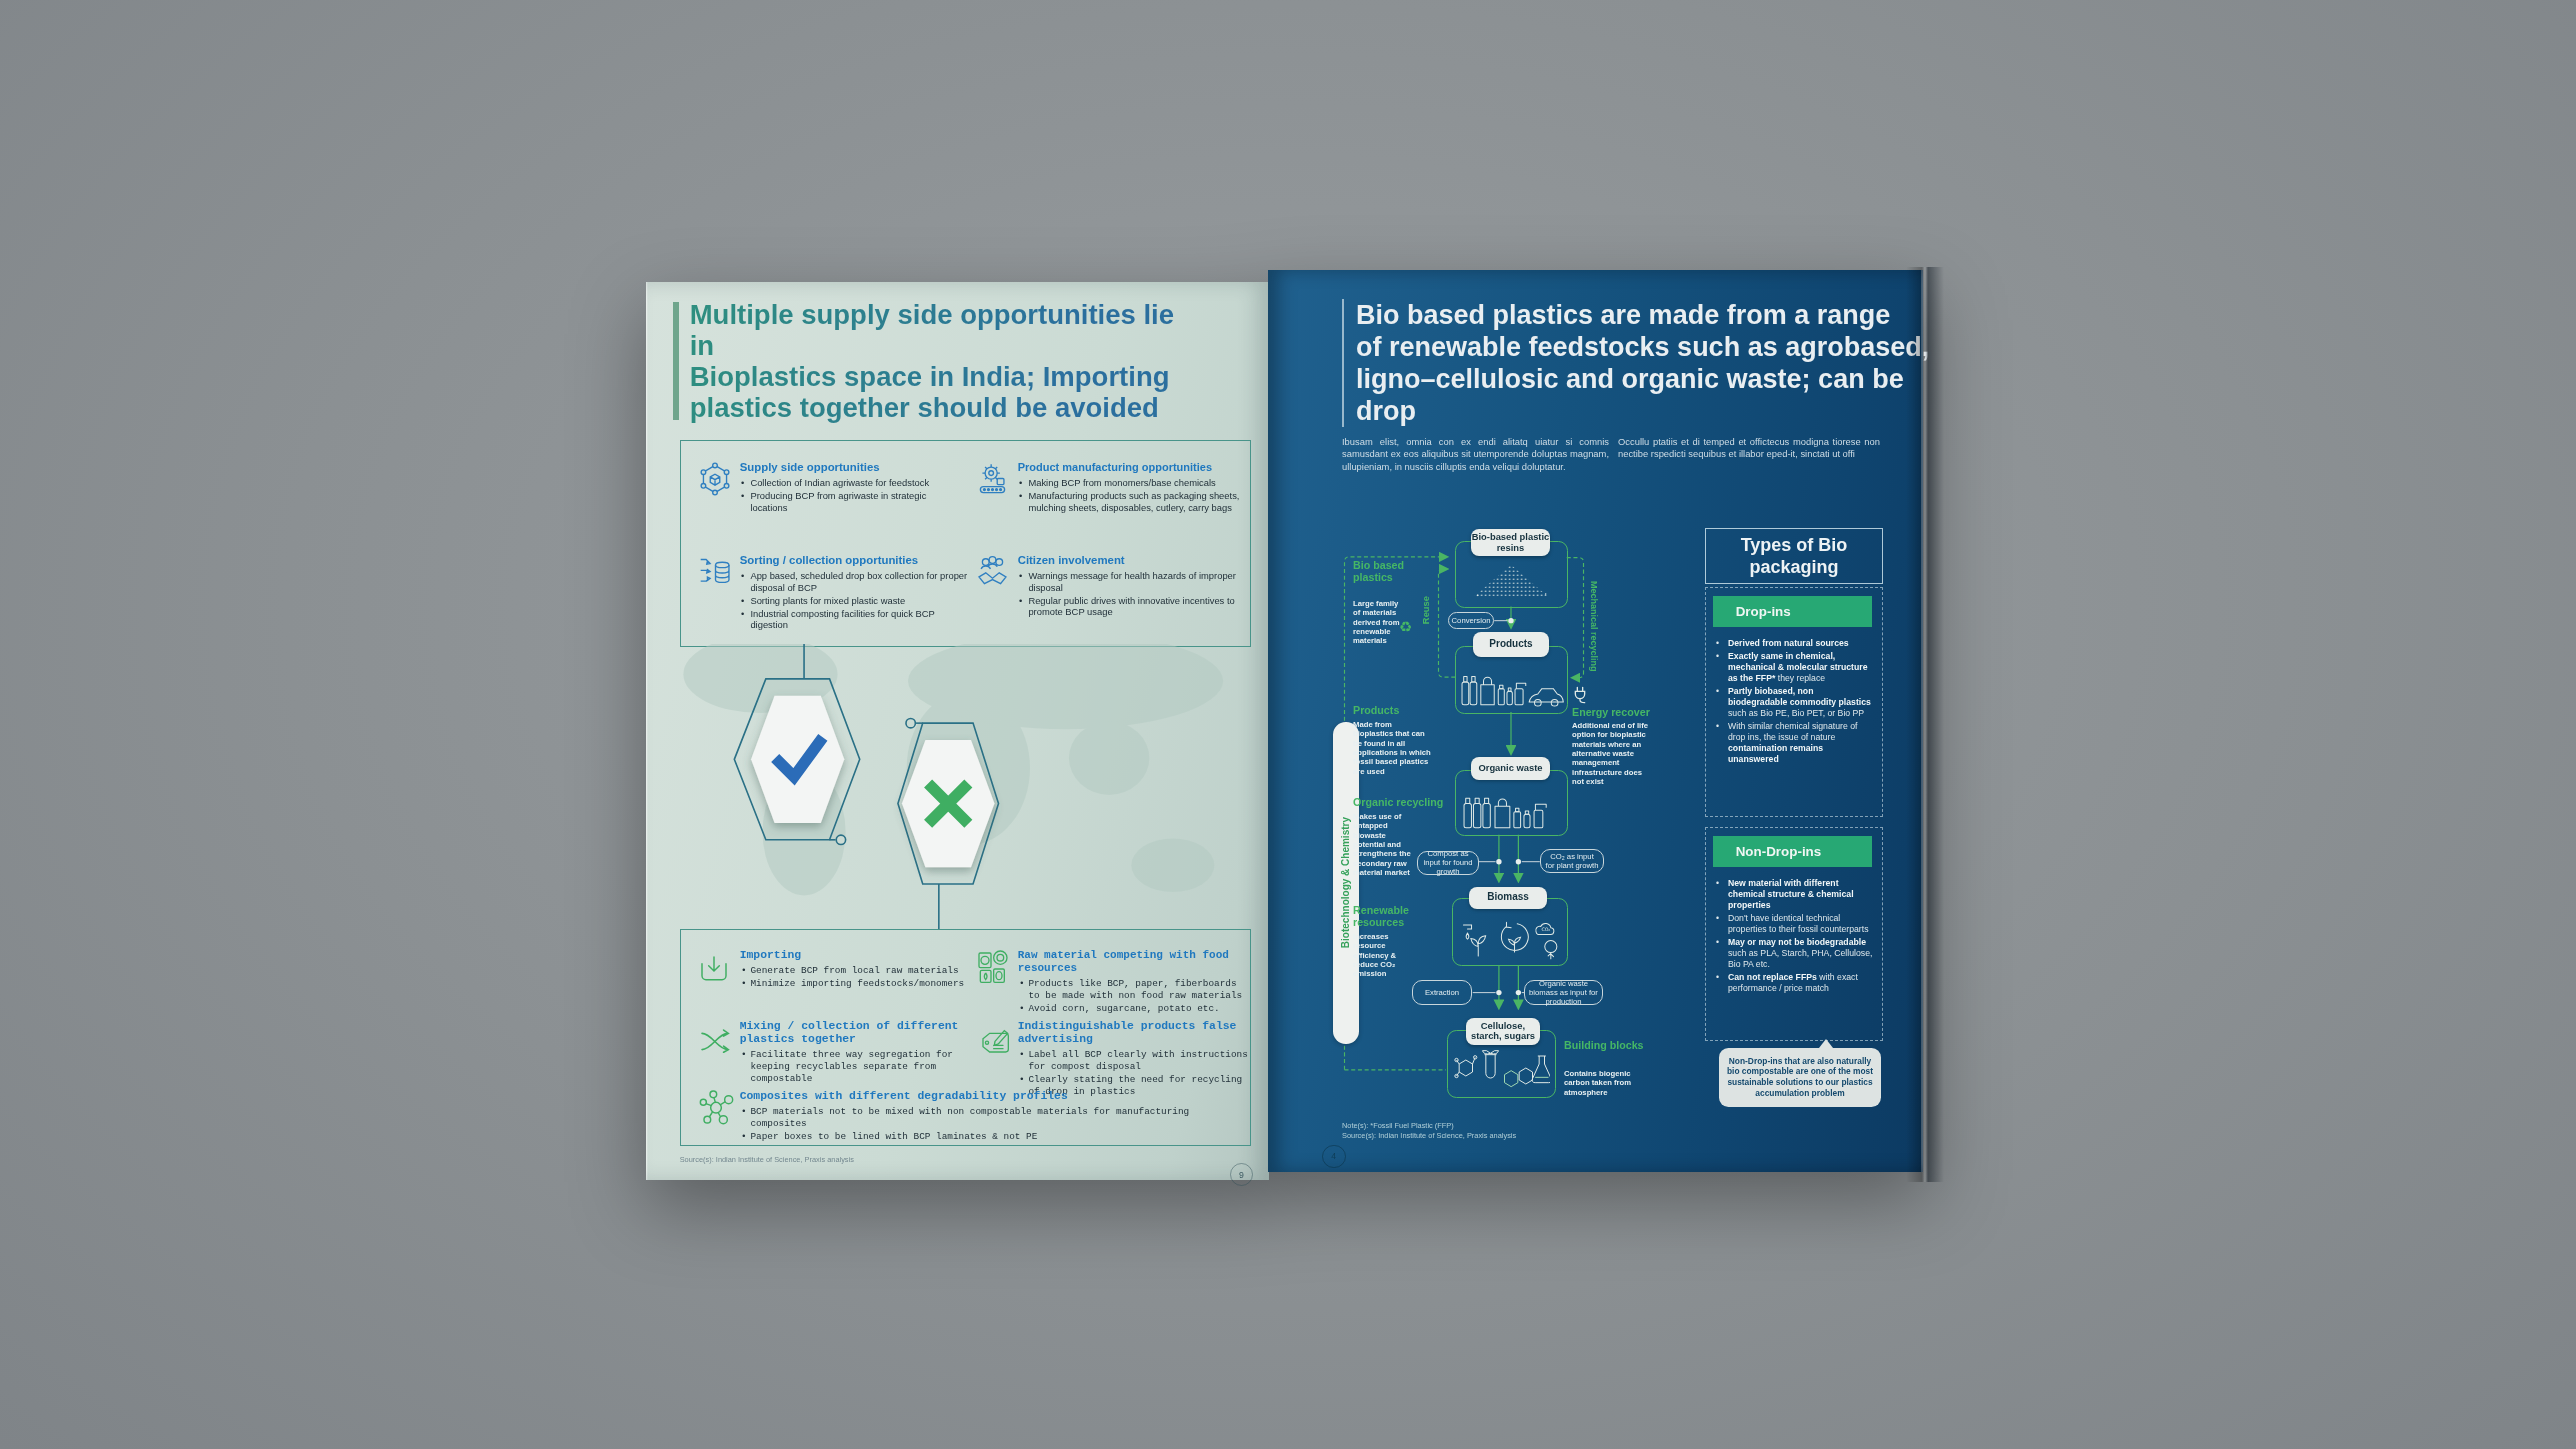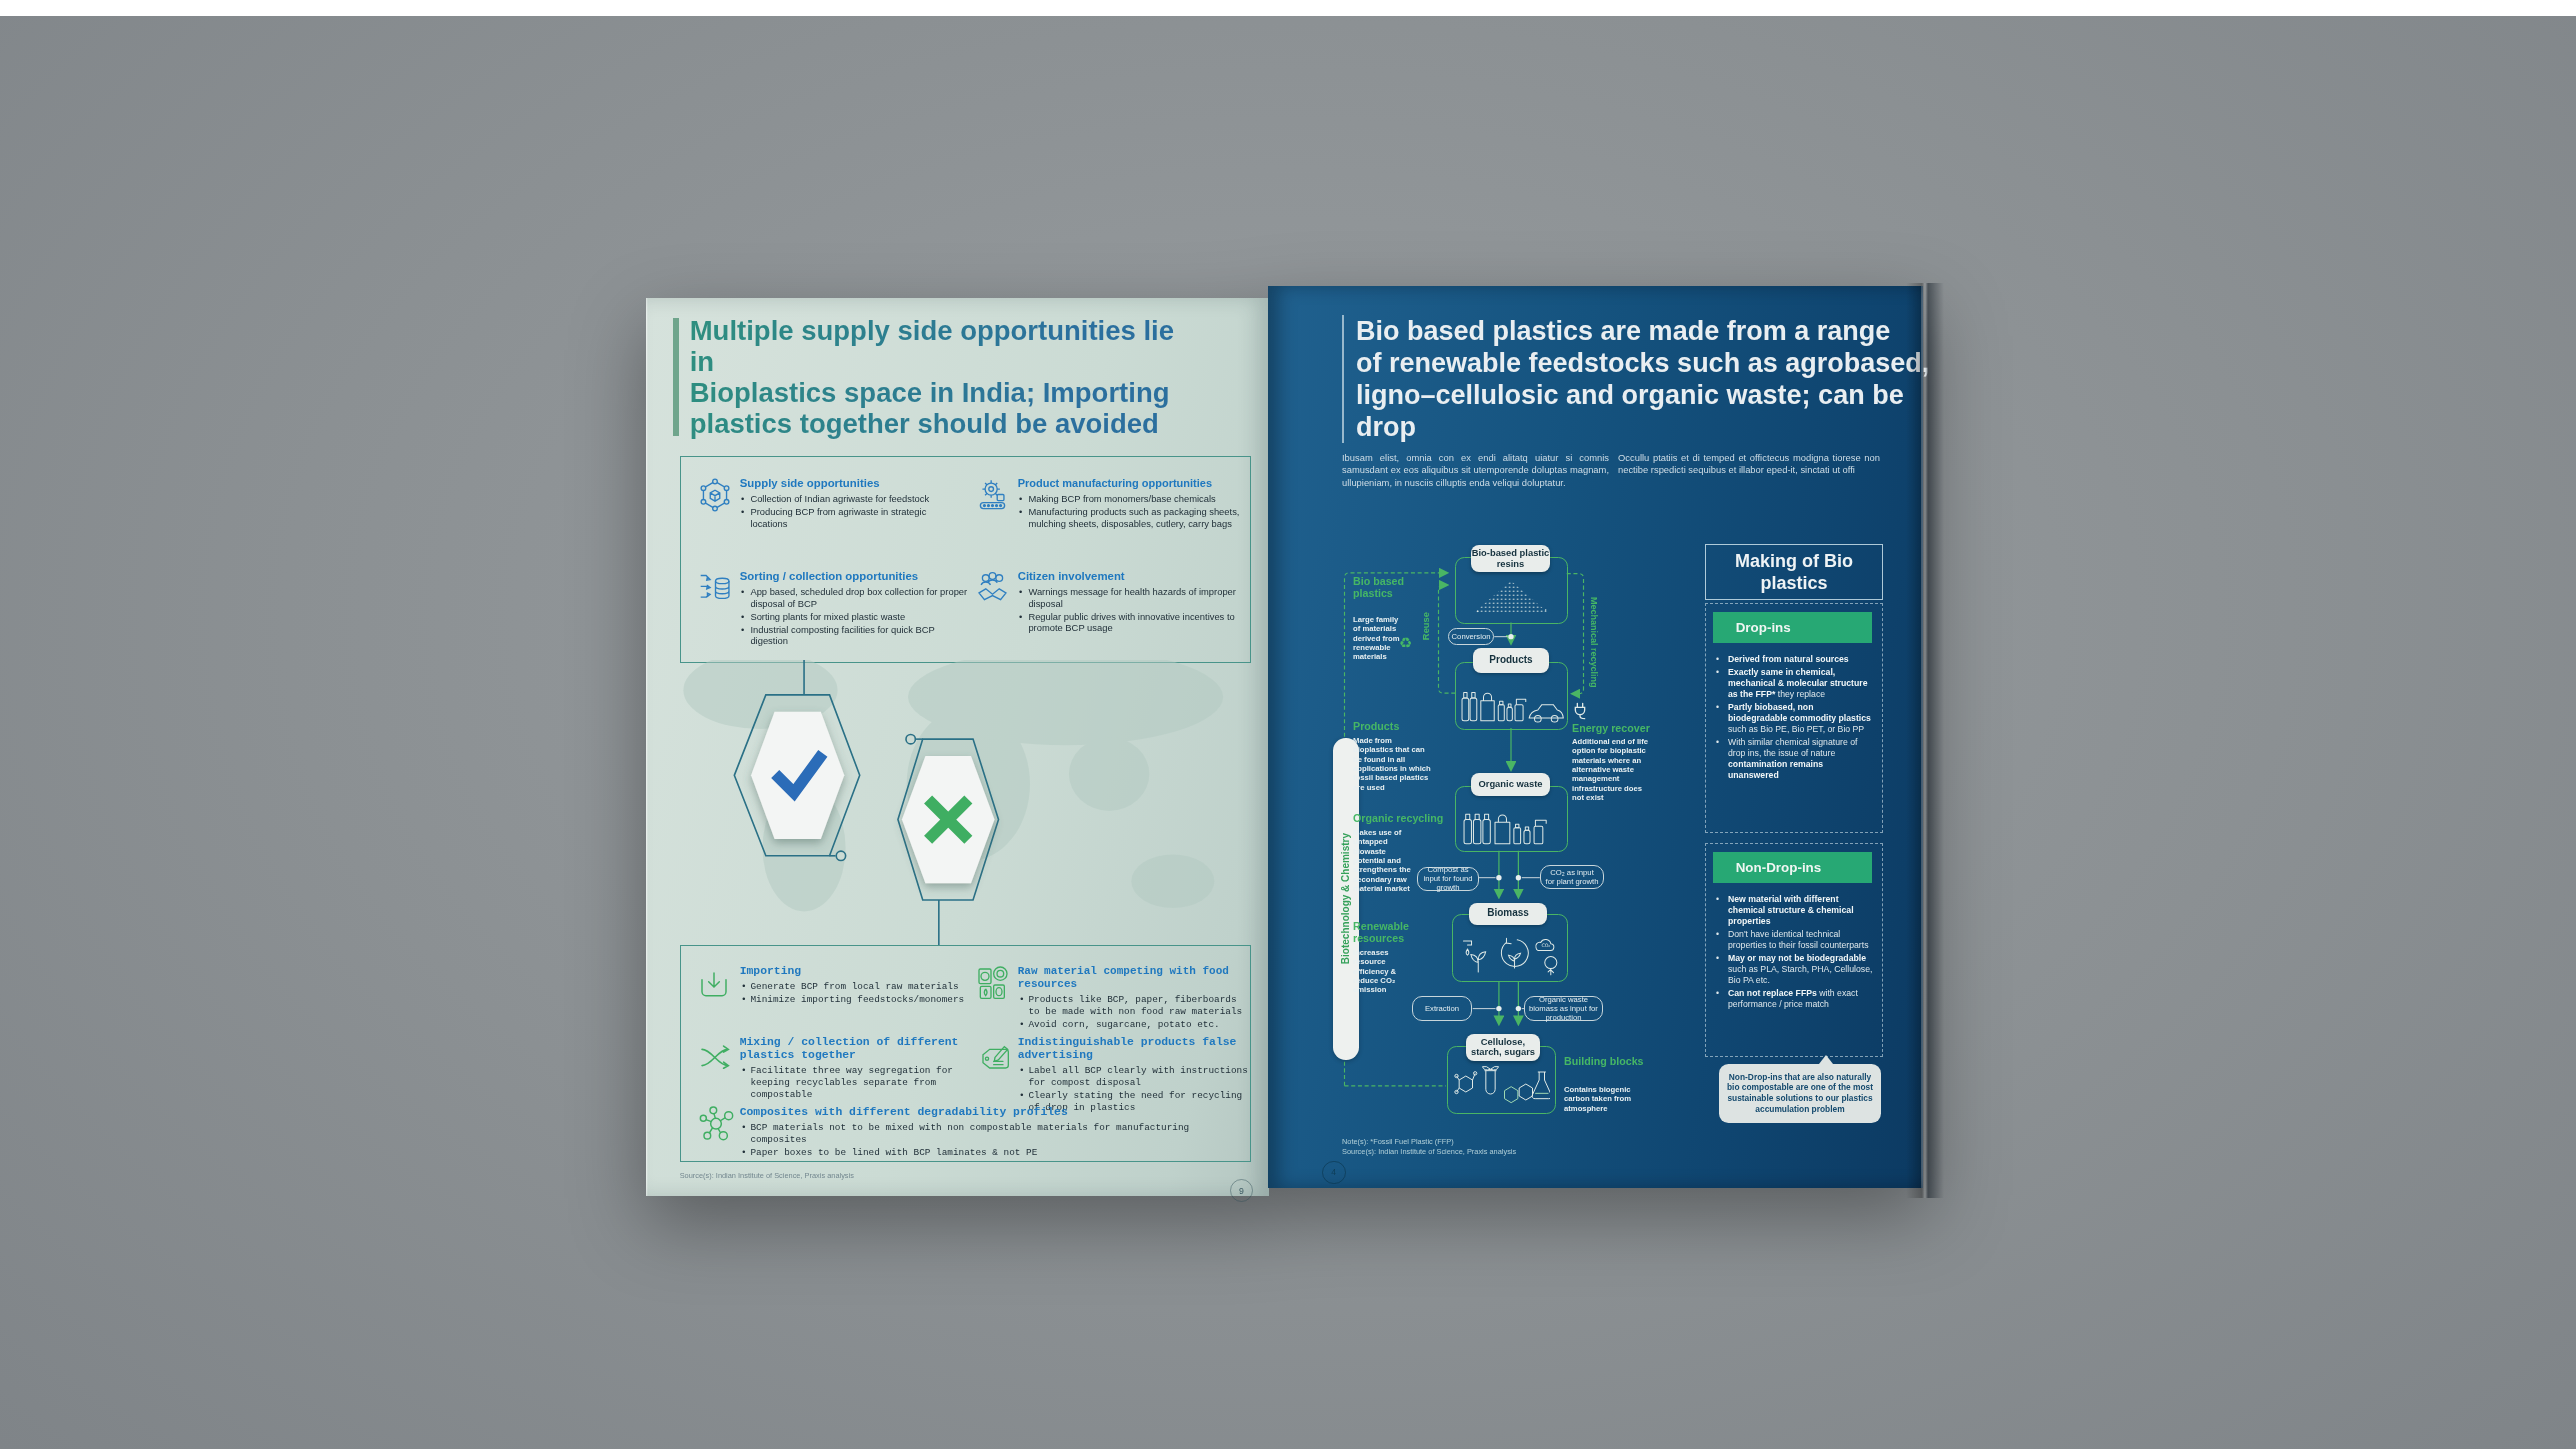--- a/index.html
+++ b/index.html
@@ -1,19 +1,19 @@
 <!DOCTYPE html>
 <html style="font-size:10.7px"><head>
 <meta charset="utf-8">
 <style>
   html,body{margin:0;padding:0;width:2576px;height:1449px;overflow:hidden;
     font-family:"Liberation Sans","DejaVu Sans",sans-serif;}
   .abs{position:absolute;}
   #desk{position:absolute;inset:0;
-    background:radial-gradient(ellipse at 50% 42%,#989da0 0%,#8b9093 55%,#7f8488 100%);margin-top:16px;}
+    background:radial-gradient(ellipse at 50% 42%,#989da0 0%,#8b9093 55%,#7f8488 100%);}
   #spread{position:absolute;left:641px;top:267px;width:1285px;height:915px;
     filter:drop-shadow(0 27px 37px rgba(0,0,0,.35));}
   
   #left-page{position:absolute;left:4.7px;top:14.8px;width:623px;height:898px;
     background:linear-gradient(105deg,#d6e2dc 0%,#cbdbd4 55%,#bfd1cb 88%,#b4c6c1 100%);
     box-shadow:inset -12px 0 19px rgba(30,50,55,.18), inset 1.3px 0 0 rgba(255,255,255,.55);}
   #accent-bar{left:27px;top:20px;width:6px;height:118px;background:#6fa58c;}
   #lp-title{left:44px;top:17.4px;width:496px;font-size:27.5px;font-weight:bold;line-height:31px;
     background:linear-gradient(100deg,#2e8f7f 0%,#2b6f9e 75%);
     -webkit-background-clip:text;background-clip:text;color:transparent;}
@@ -466,21 +466,21 @@
           <path d="M8 11 V5 M16 11 V5 M5 11 h14 v4 a7 7 0 0 1 -14 0 z M12 22 v2 q0 4 7 4"></path>
         </g>
       </svg>
       <div class="gh" style="left:239px;top:182px">Energy recover</div>
       <div class="gb" style="left:239px;top:197px;width:82px">Additional end of life option for bioplastic materials where an alternative waste management infrastructure does not exist</div>
 
       <div class="gh" style="left:231px;top:515px">Building blocks</div>
       <div class="gb" style="left:231px;top:545px;width:86px">Contains biogenic carbon taken from atmosphere</div>
     </div>
 
-    <div class="abs" id="types-title">Making of Bio plastics</div>
+    <div class="abs" id="types-title">Types of Bio packaging</div>
 
     <div class="dashpanel" id="panel-drop">
       <div class="greenbar">Drop-ins</div>
       <ul class="tp-ul" style="top:50px">
         <li><span></span><b>Derived from natural sources</b><span></span></li>
         <li><span></span><b>Exactly same in chemical, mechanical &amp; molecular structure as the FFP*</b><span> they replace</span></li>
         <li><span></span><b>Partly biobased, non biodegradable commodity plastics</b><span> such as Bio PE, Bio PET, or Bio PP</span></li>
         <li><span>With similar chemical signature of drop ins, the issue of nature </span><b>contamination remains unanswered</b><span></span></li>
       </ul>
     </div>

